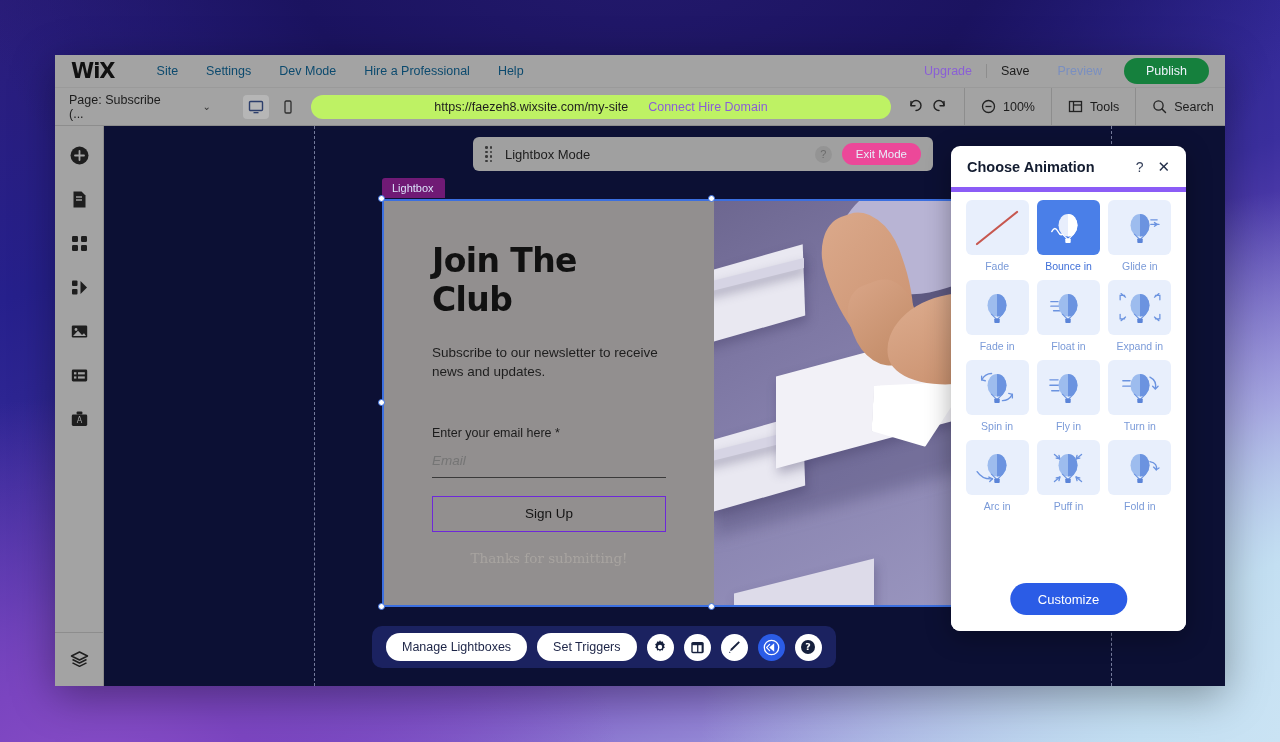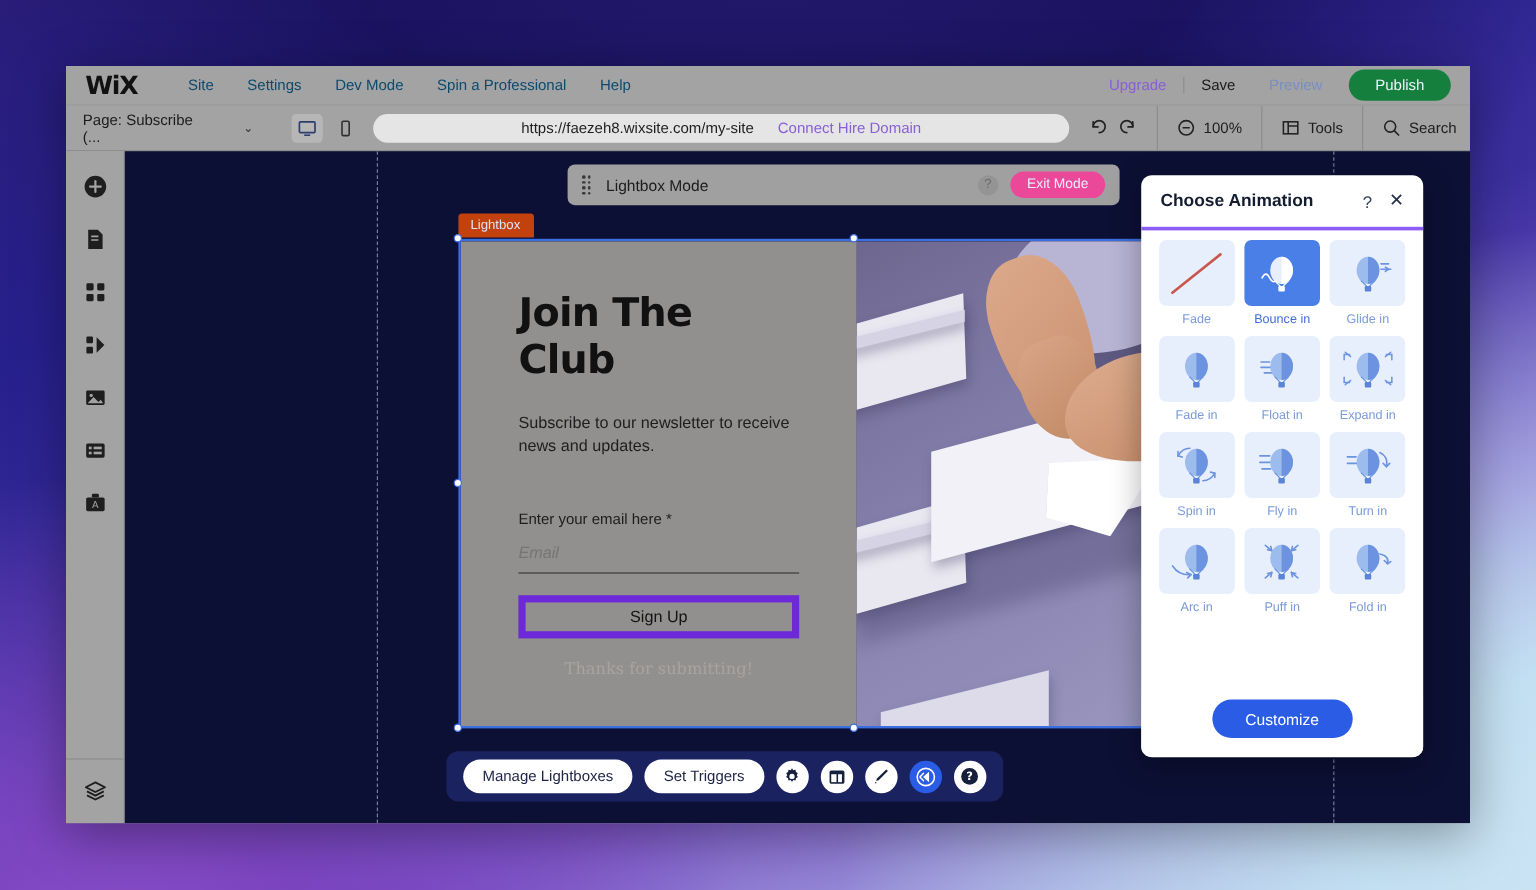--- a/index.html
+++ b/index.html
@@ -77,21 +77,21 @@
   .page-select .chev { font-size: 10px; color: #333; }
   .divider-v { width: 1px; height: 22px; background: #8d8d8d; margin: 0 12px; }
   .device-btns { display: flex; gap: 6px; align-items: center; }
   .dev-btn {
     width: 26px; height: 24px; display: flex; align-items: center;
     justify-content: center; border-radius: 4px; cursor: pointer;
   }
   .dev-btn.active { background: #b6b6b6; }
   .url-pill {
     flex: 0 0 auto; margin-left: 10px;
-    background: #e5e5e5; border-radius: 13px;
+    background: #bef264; border-radius: 13px;
     height: 24px; display: flex; align-items: center;
     padding: 0 16px; gap: 20px; width: 580px;
     justify-content: center;
   }
   .url-text { font-size: 12.5px; color: #1e1e1e; }
   .url-connect { font-size: 12.5px; color: #8a5fd6; cursor: pointer; }
   .subbar-right { margin-left: auto; display: flex; align-items: center; height: 100%; }
   .sb-group {
     display: flex; align-items: center; gap: 7px;
     padding: 0 16px; height: 100%;
@@ -151,21 +151,21 @@
     cursor: pointer;
   }
   .exit-btn {
     background: #ec4899; color: #e8eefb; font-size: 11.5px;
     border-radius: 12px; padding: 5px 14px; border: none; cursor: pointer; text-align: right;
   }
 
   
   .lb-tag {
     position: absolute; left: 278px; top: 52px;
-    background: #c2410c; color: #dbe4fa; font-size: 11px;
+    background: #701a75; color: #dbe4fa; font-size: 11px;
     padding: 4px 11px 4px 10px; border-radius: 3px 3px 0 0;
     z-index: 5;
   }
   .lb-frame {
     position: absolute; left: 278px; top: 73px;
     width: 618px; height: 408px;
     border: 2px solid #3b6fe0;
     z-index: 4;
   }
   .lb-inner { position: absolute; inset: 0; overflow: hidden; display: flex; }
@@ -181,21 +181,21 @@
   .lb-sub { font-size: 13.5px; color: #1e1e1e; margin-top: 25px; line-height: 1.4; }
   .lb-label { font-size: 12.5px; color: #1c1c1c; margin-top: 44px; }
   .lb-input {
     margin-top: 13px; border: none; border-bottom: 1px solid #3a3a3a;
     background: transparent; width: 100%; padding-bottom: 9px;
     font-size: 13.5px; font-style: italic; color: #2a2a2a;
     font-family: "Liberation Sans", sans-serif;
   }
   .lb-signup {
     margin-top: 18px; width: 100%; height: 36px;
-    border: 6px solid #6d28d9; background: transparent;
+    border: 1px solid #6d28d9; background: transparent;
     font-size: 13.5px; color: #141414; cursor: pointer;
     font-family: "Liberation Sans", sans-serif;
   }
   .lb-thanks {
     text-align: center; margin-top: 18px; font-size: 13.5px;
     color: #a8a4a0; font-family: "DejaVu Serif", serif;
   }
   
   .lb-photo {
     flex: 1; position: relative; overflow: hidden;
@@ -283,21 +283,21 @@
   .anim-panel {
     position: absolute; left: 951px; top: 146px;
     width: 235px; height: 485px;
     background: #fff; border-radius: 9px;
     box-shadow: 0 6px 26px rgba(0,0,0,.32);
     overflow: hidden; z-index: 20;
     display: flex; flex-direction: column;
   }
   .anim-head {
     height: 46px; display: flex; align-items: center;
-    padding: 0 16px; border-bottom: 3px solid #8b5cf6;
+    padding: 0 16px; border-bottom: 5px solid #8b5cf6;
     flex: 0 0 auto;
   }
   .anim-title { font-size: 14.5px; font-weight: bold; color: #131c30; }
   .anim-head-right { margin-left: auto; display: flex; align-items: center; gap: 14px; }
   .anim-q { font-size: 14px; color: #35405a; cursor: pointer; }
   .anim-x { font-size: 15px; color: #24304a; cursor: pointer; line-height: 1; }
   .anim-scroll {
     flex: 1; overflow: hidden; position: relative;
     padding: 8px 14px 0 14px;
   }
@@ -336,21 +336,21 @@
 
   <div class="top-tab">
     <span class="chev">▲</span>
   </div>
 
   <div class="topbar">
     <div class="wix-logo">WiX</div>
     <div class="menu-item">Site</div>
     <div class="menu-item">Settings</div>
     <div class="menu-item">Dev Mode</div>
-    <div class="menu-item">Spin a Professional</div>
+    <div class="menu-item">Hire a Professional</div>
     <div class="menu-item">Help</div>
 
     <div class="topbar-right">
       <div class="tb-link tb-upgrade">Upgrade</div>
       <div class="tb-link tb-save">Save</div>
       <div class="tb-link tb-preview">Preview</div>
       <button class="publish-btn">Publish</button>
     </div>
   </div>
 

